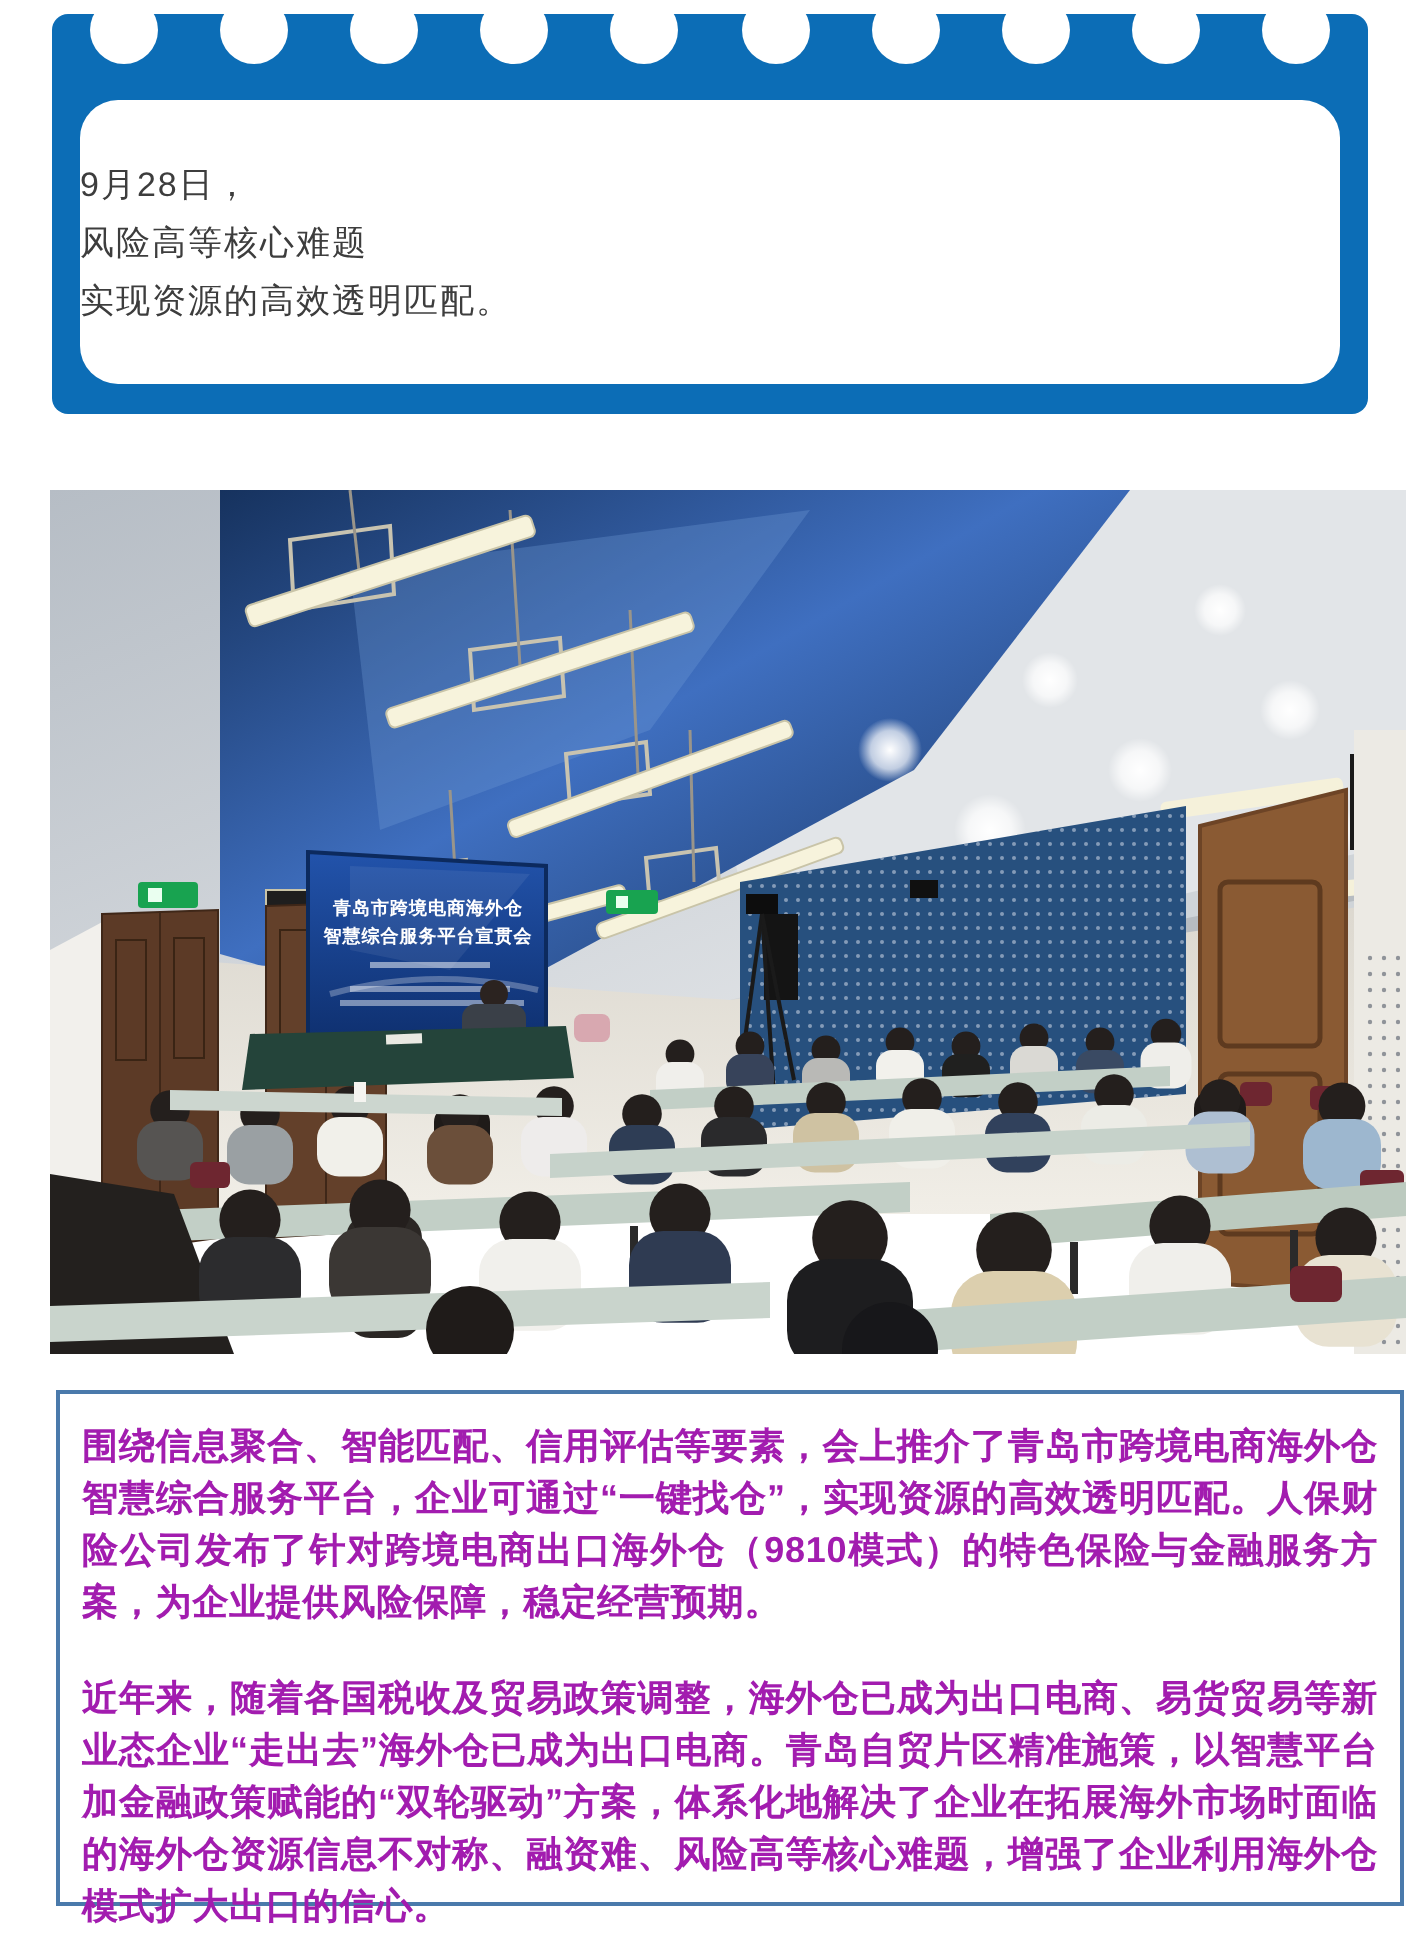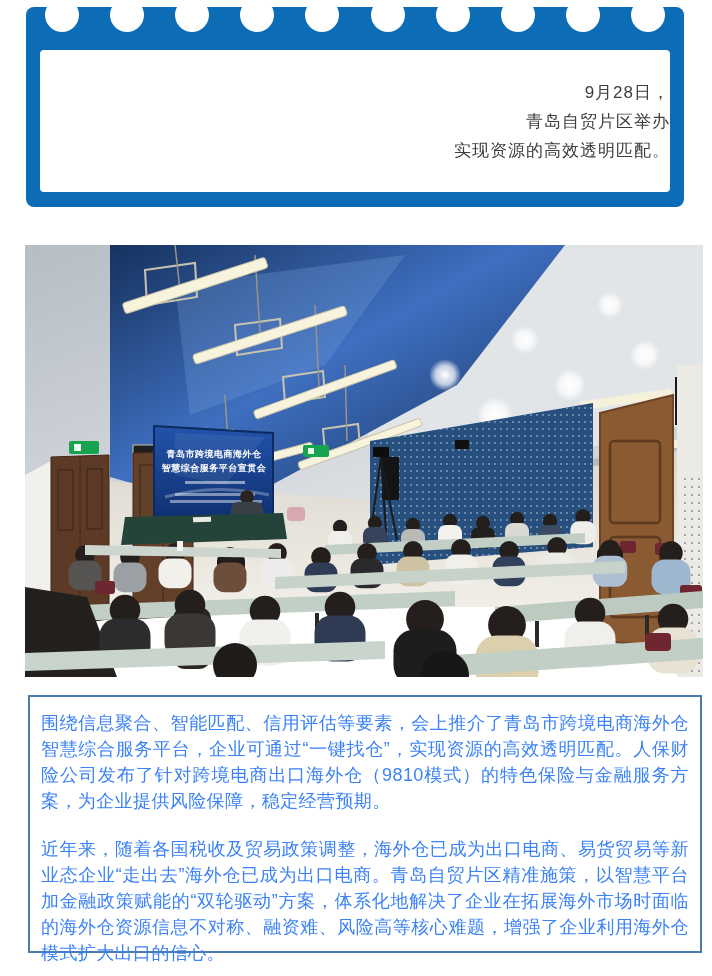--- a/index.html
+++ b/index.html
@@ -6,34 +6,34 @@
   .page{position:relative;width:712px;height:976px;background:#fff;overflow:hidden;
         font-family:"Liberation Sans",sans-serif;}
 
   
   .banner{position:absolute;left:26px;top:7px;width:658px;height:200px;
           background:#0c6db6;border-radius:8px;}
   .scallops{position:absolute;left:0;right:0;top:-9px;display:flex;
             justify-content:space-between;padding:0 19px;}
   .scallop{width:34px;height:34px;border-radius:50%;background:#fff;}
   .banner-card{position:absolute;left:14px;right:14px;top:43px;bottom:15px;
-               background:#fff;border-radius:4px;display:flex;flex-direction:column;
-               justify-content:center;align-items:flex-end;}
+               background:#fff;border-radius:19px;display:flex;flex-direction:column;
+               justify-content:center;align-items:flex-start;}
   .banner-card p{margin:0;font-size:17px;line-height:29px;color:#3d3d3d;
                  letter-spacing:1px;text-align:center;}
 
   
   .photo{position:absolute;left:25px;top:245px;width:678px;height:432px;display:block;}
   .scr-title{font:700 9px "Liberation Sans",sans-serif;fill:#ffffff;letter-spacing:.5px;}
 
   
   .article{position:absolute;left:28px;top:695px;width:674px;height:258px;
            box-sizing:border-box;border:2px solid #4a7aab;padding:13px 11px 10px 11px;}
-  .article p{margin:0;font-size:18px;line-height:26px;color:#3b82f6;
-             text-align:justify;letter-spacing:.4px;}
+  .article p{margin:0;font-size:18px;line-height:26px;color:#a21caf;
+             text-align:justify;letter-spacing:.4px;font-weight:bold;}
   .article p + p{margin-top:22px;}
 </style>
 </head>
 <body>
 
 <div class="page">
 
   <div class="banner">
     <div class="scallops">
       <div class="scallop"></div>
@@ -42,21 +42,21 @@
       <div class="scallop"></div>
       <div class="scallop"></div>
       <div class="scallop"></div>
       <div class="scallop"></div>
       <div class="scallop"></div>
       <div class="scallop"></div>
       <div class="scallop"></div>
     </div>
     <div class="banner-card">
       <p>9月28日，</p>
-      <p>青岛自贸片区举办</p>
+      <p>风险高等核心难题</p>
       <p>实现资源的高效透明匹配。</p>
     </div>
   </div>
 
   <svg class="photo" viewBox="0 0 678 432" xmlns="http://www.w3.org/2000/svg">
     <defs>
       <linearGradient id="ceil" x1="0" y1="0" x2="1" y2="1">
         <stop offset="0" stop-color="#b6bdc5"></stop>
           <stop offset="1" stop-color="#e9ebed"></stop>
       </linearGradient>

